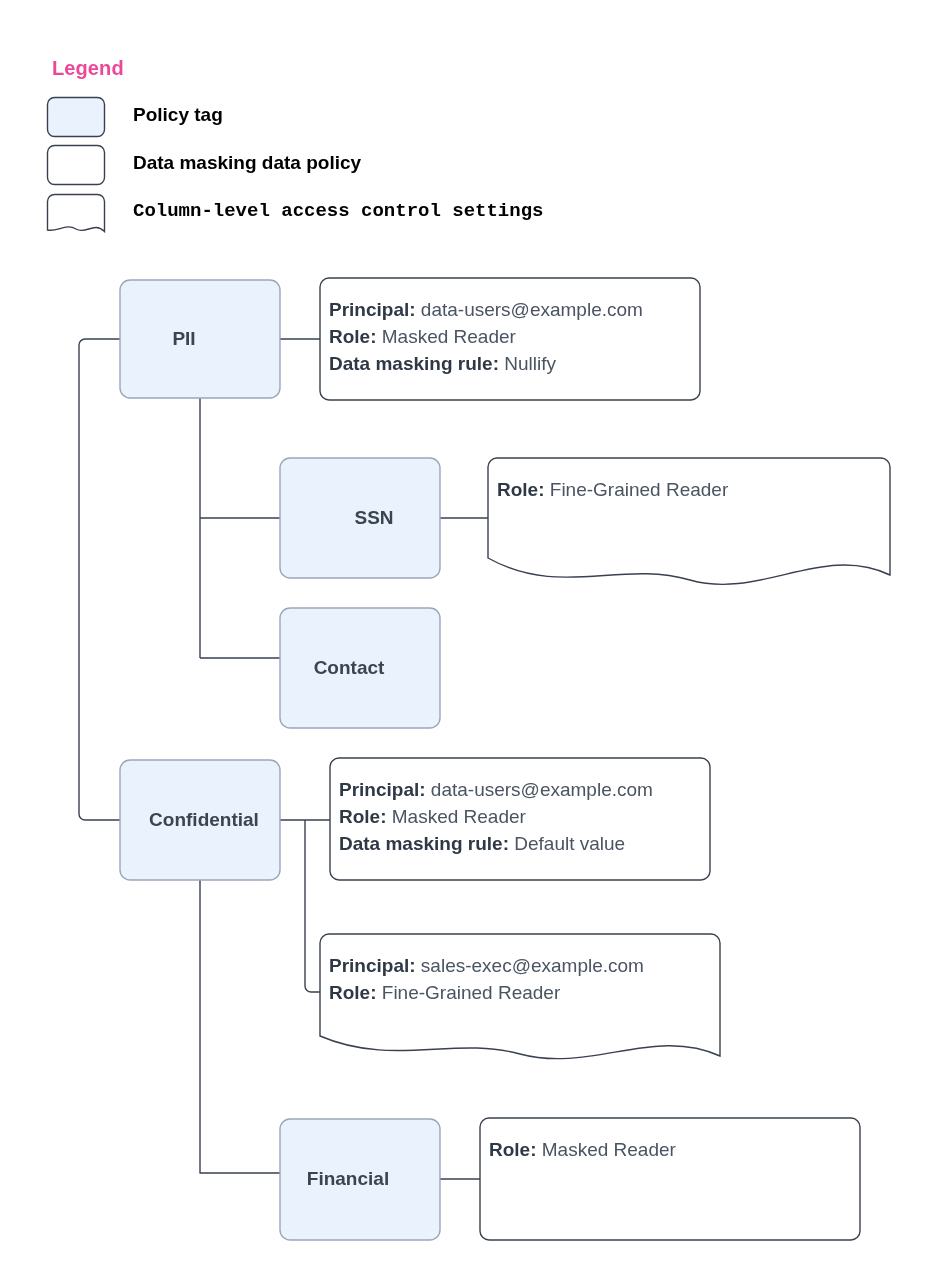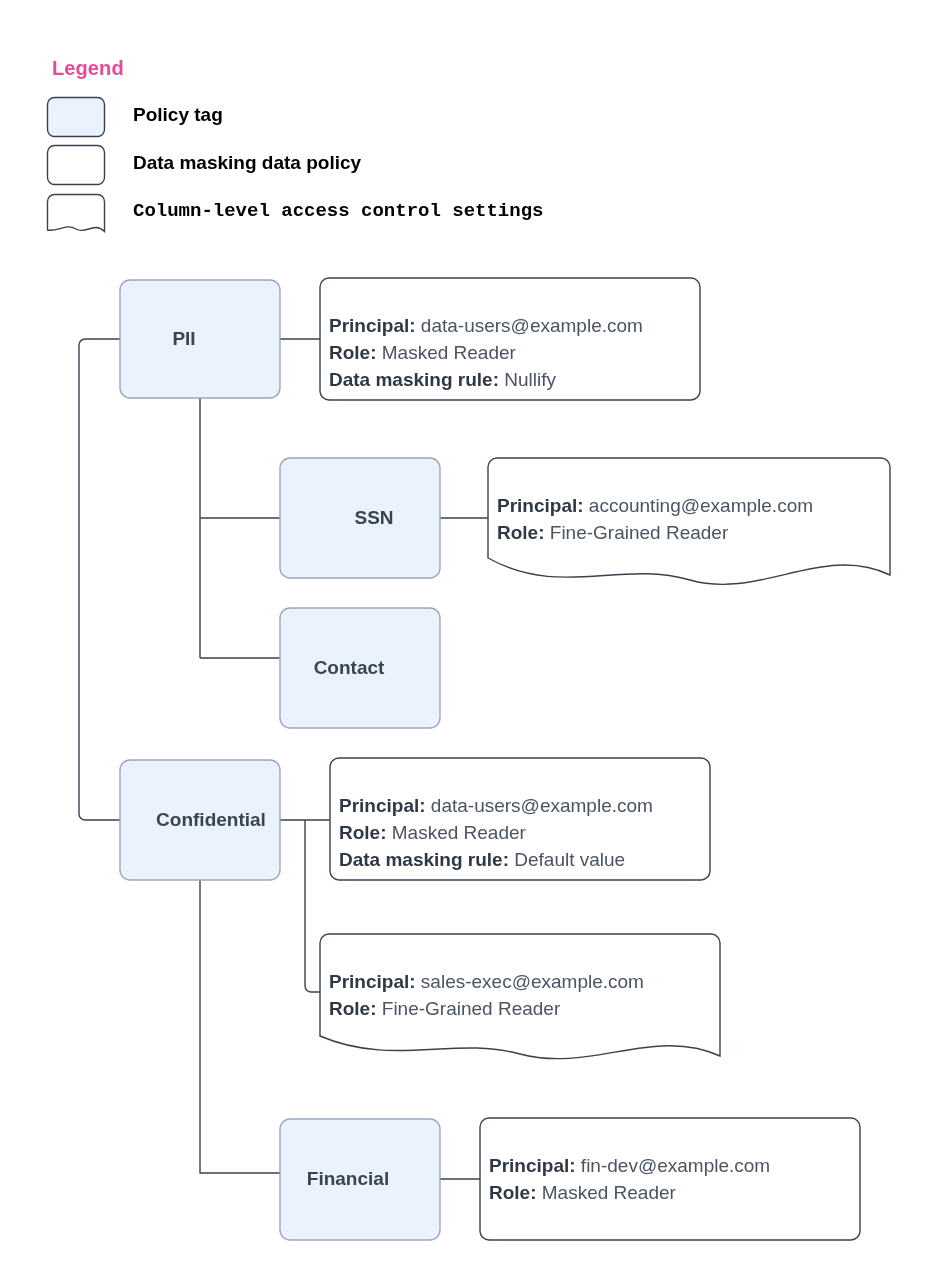--- a/index.html
+++ b/index.html
@@ -55,21 +55,20 @@
     white-space: nowrap;
   }
 
   
   .info-text {
     position: absolute;
     font-size: 19px;
     color: #4a5462;
     line-height: 27px;
     white-space: nowrap;
-    margin-top: 16px;
   }
   .info-text b {
     font-weight: bold;
     color: #2f3946;
   }
 </style>
 </head>
 <body>
 
 <svg id="canvas" viewBox="0 0 930 1280" xmlns="http://www.w3.org/2000/svg">
@@ -127,41 +126,39 @@
 </svg>
 
 <div class="legend-title">Legend</div>
 <div class="legend-label l1">Policy tag</div>
 <div class="legend-label l2">Data masking data policy</div>
 <div class="legend-label l3">Column-level access control settings</div>
 
 <div class="node-label" style="left:120px; top:328px; width:128px;">PII</div>
 <div class="node-label" style="left:280px; top:507px; width:188px;">SSN</div>
 <div class="node-label" style="left:280px; top:657px; width:138px;">Contact</div>
-<div class="node-label" style="left:120px; top:809px; width:168px;margin-left:7px;">Confidential</div>
+<div class="node-label" style="left:120px; top:809px; width:168px;">Confidential</div>
 <div class="node-label" style="left:280px; top:1168px; width:136px;">Financial</div>
 
 <div class="info-text" style="left:329px; top:296px;">
     <div><b>Principal:</b><span> data-users@example.com</span></div>
     <div><b>Role:</b><span> Masked Reader</span></div>
     <div><b>Data masking rule:</b><span> Nullify</span></div>
   </div>
 
 <div class="info-text" style="left:497px; top:476px;">
-    <div><b>Principal:</b><span> accounting@example.com</span></div>
     <div><b>Role:</b><span> Fine-Grained Reader</span></div>
   </div>
 
 <div class="info-text" style="left:339px; top:776px;">
     <div><b>Principal:</b><span> data-users@example.com</span></div>
     <div><b>Role:</b><span> Masked Reader</span></div>
     <div><b>Data masking rule:</b><span> Default value</span></div>
   </div>
 
 <div class="info-text" style="left:329px; top:952px;">
     <div><b>Principal:</b><span> sales-exec@example.com</span></div>
     <div><b>Role:</b><span> Fine-Grained Reader</span></div>
   </div>
 
 <div class="info-text" style="left:489px; top:1136px;">
-    <div><b>Principal:</b><span> fin-dev@example.com</span></div>
     <div><b>Role:</b><span> Masked Reader</span></div>
   </div>
 
 </body></html>

